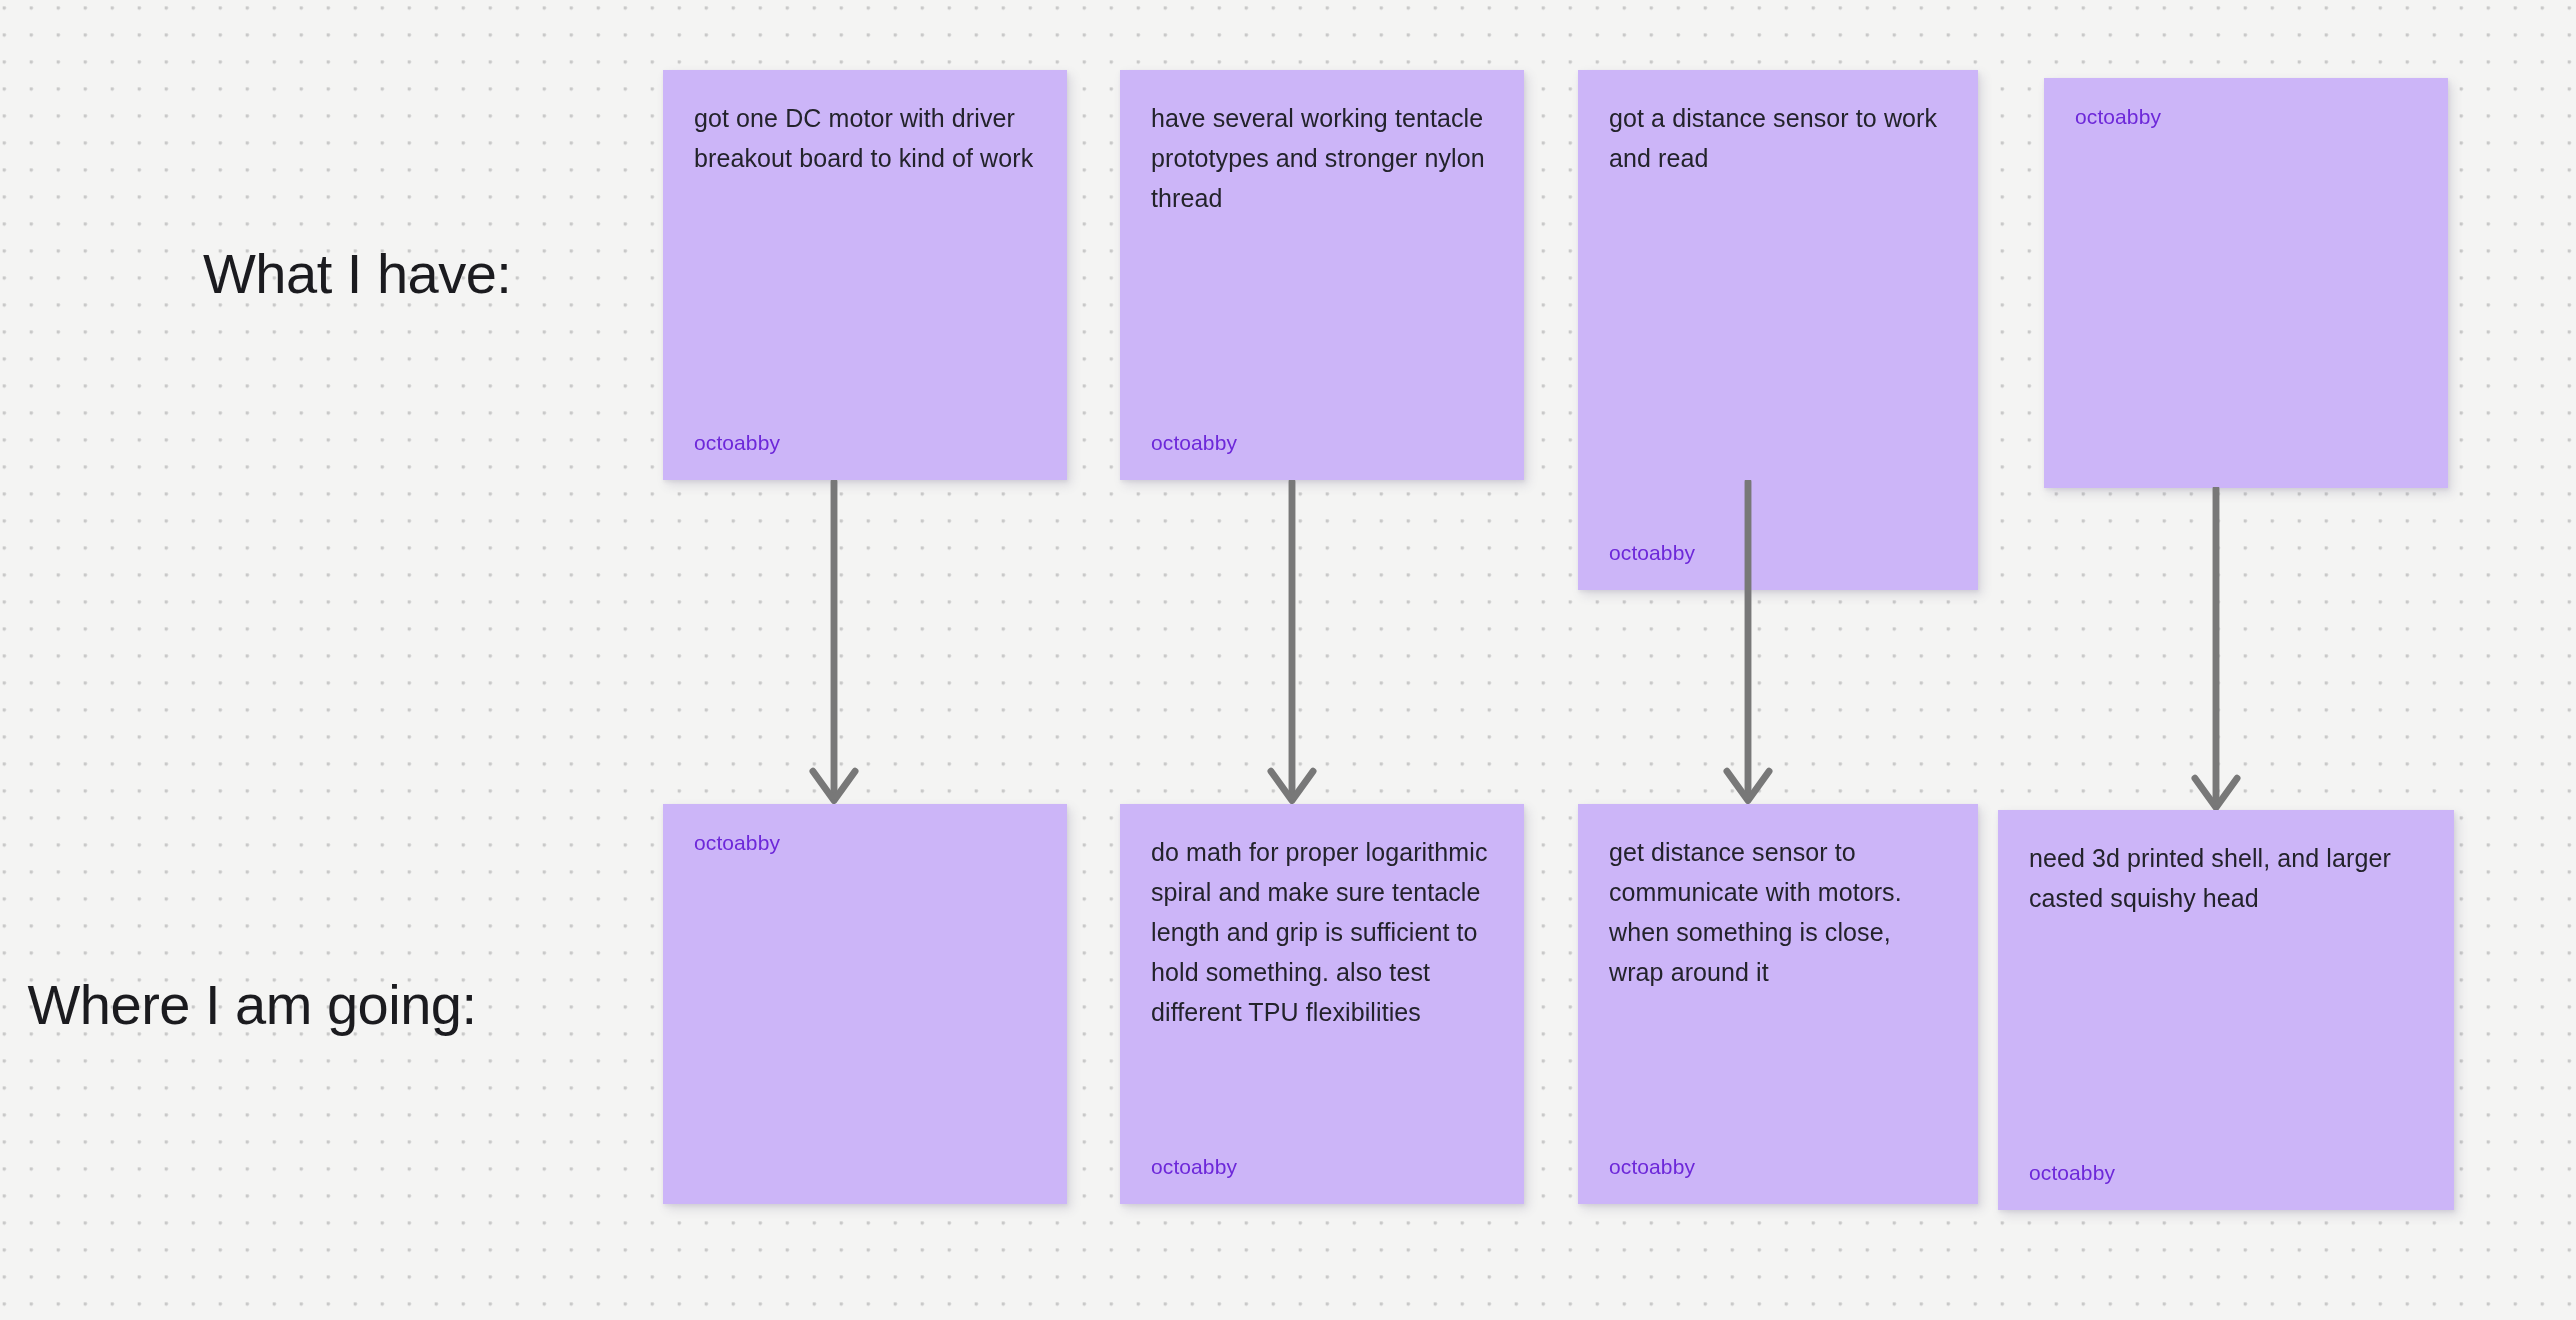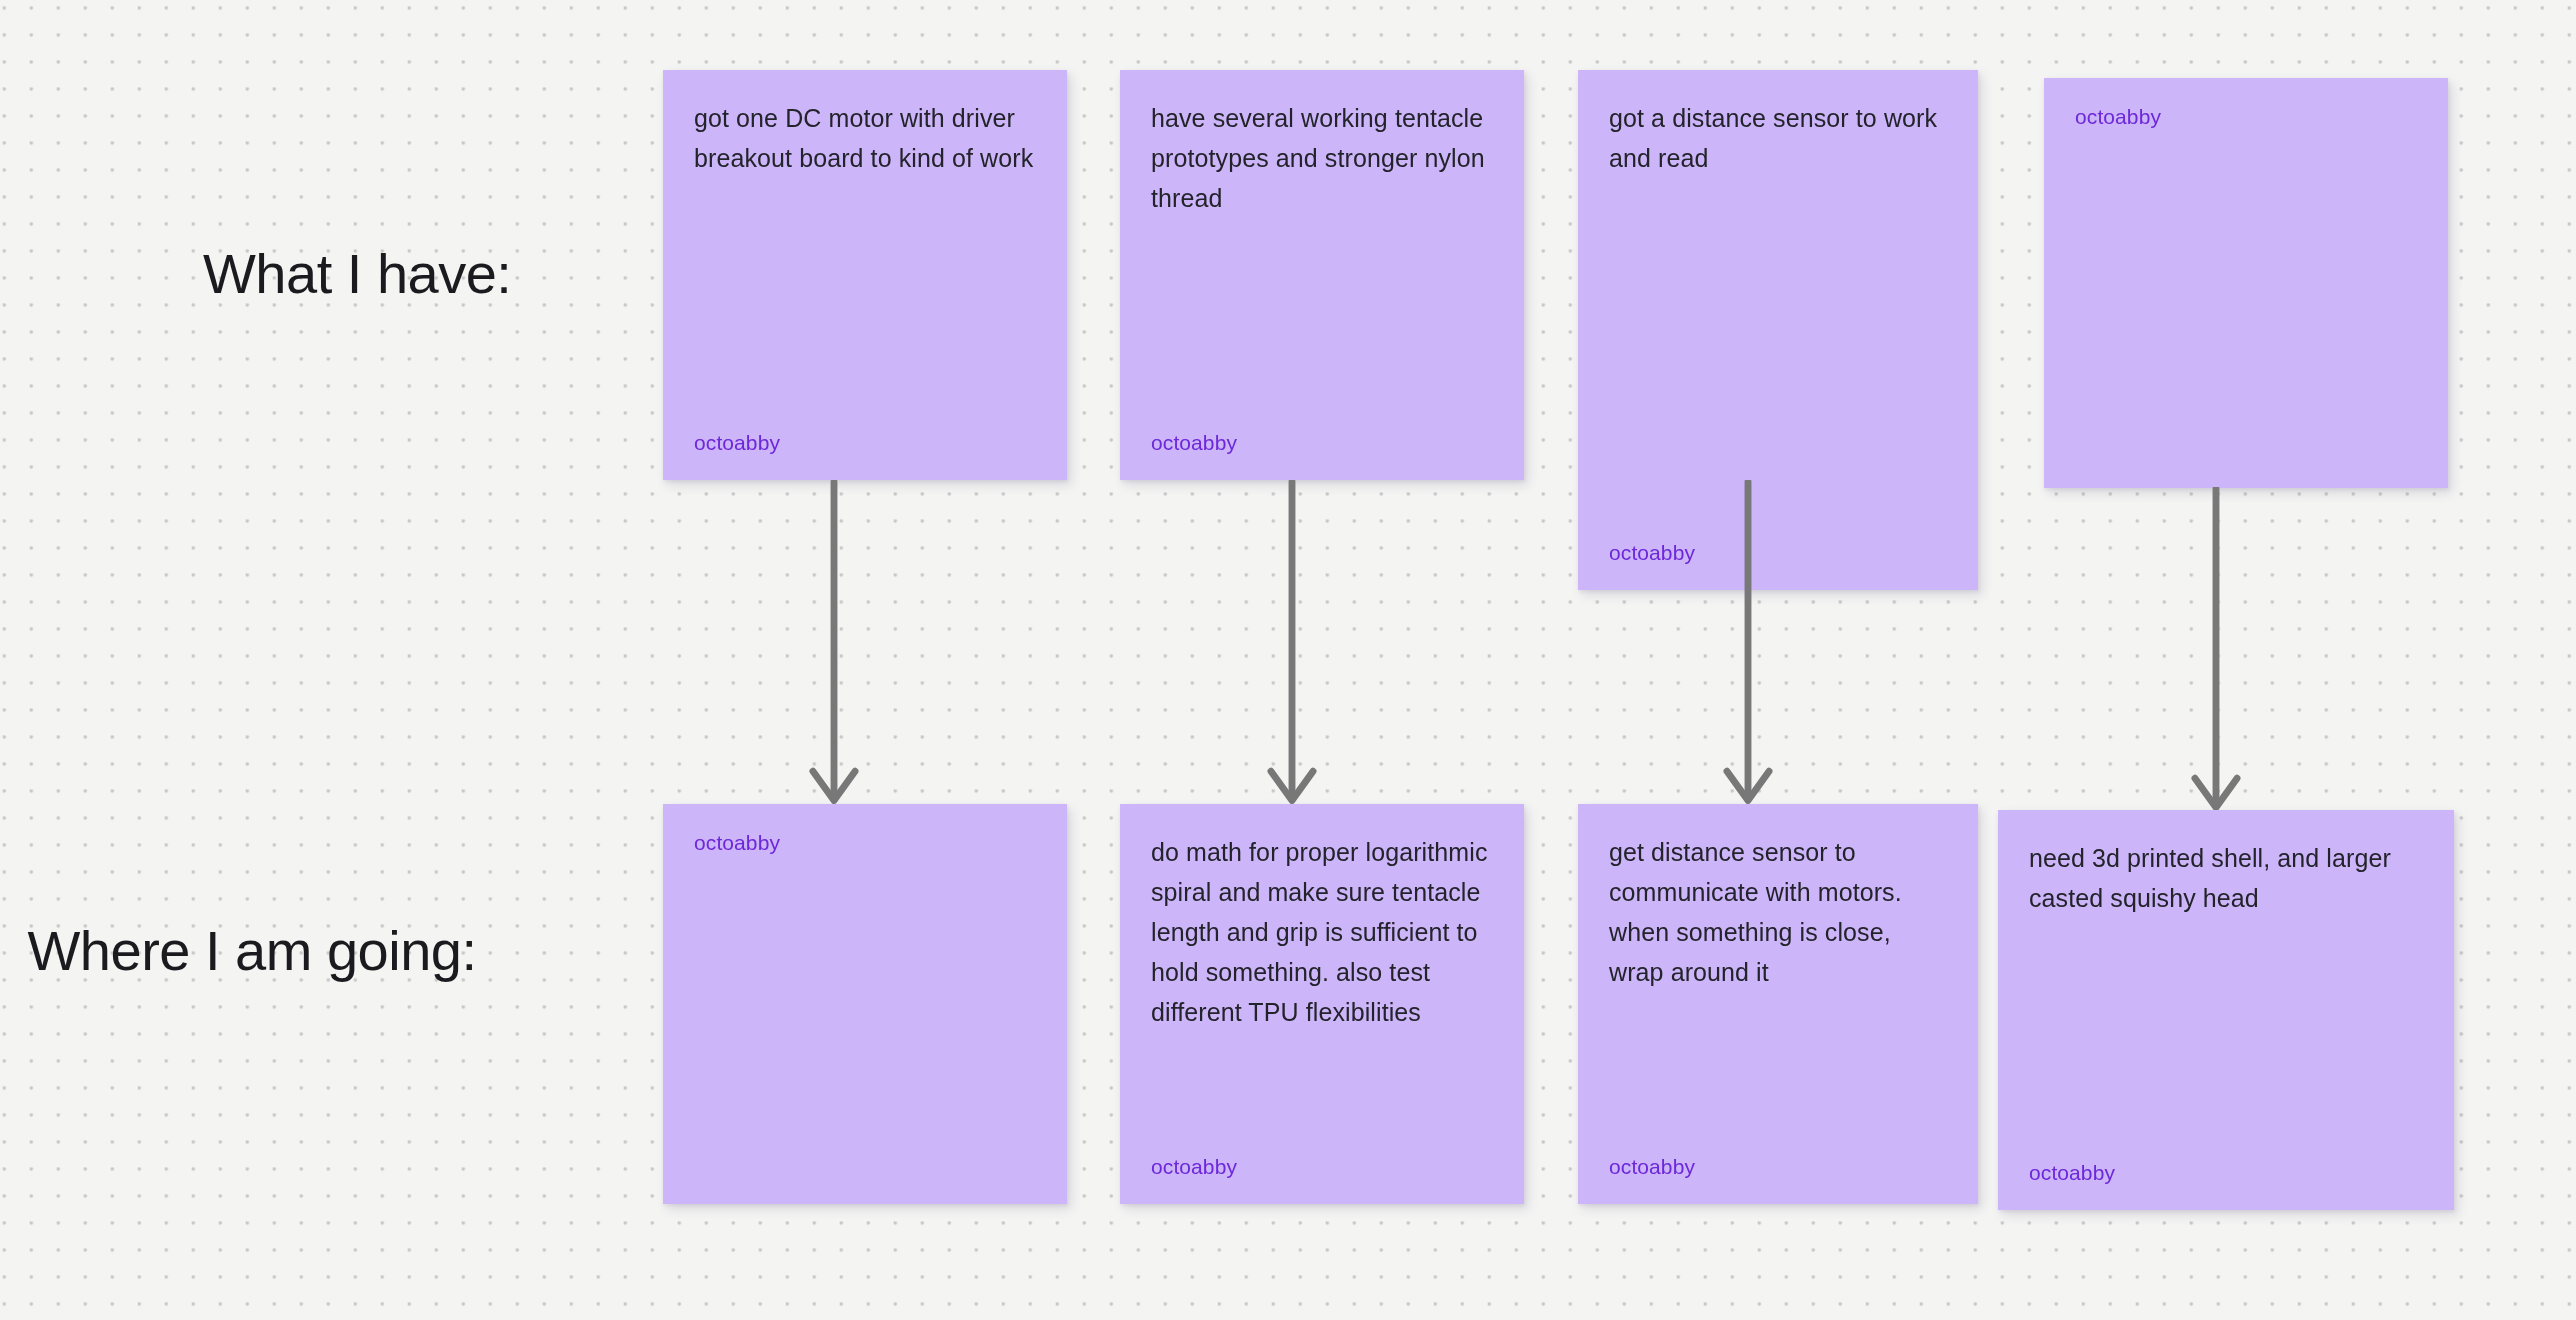--- a/index.html
+++ b/index.html
@@ -31,21 +31,21 @@
   .row-heading {
     position: absolute;
     color: #1b1b1f;
     font-size: 56px;
     line-height: 1.05;
     letter-spacing: -0.5px;
     white-space: nowrap;
     font-weight: 400;
   }
   #heading-have  { left: 203px; top: 245px; text-align: right; }
-  #heading-going { left: 27.5px;  top: 922px; }
+  #heading-going { left: 27.5px;  top: 976px; }
 
   
   .sticky {
     position: absolute;
     background-color: #ccb5f8;
     box-shadow: 3.7px 4.6px 10px rgba(90, 80, 120, 0.16),
                 0.9px 1.8px 3.7px rgba(90, 80, 120, 0.10);
     display: flex;
     flex-direction: column;
     justify-content: space-between;

